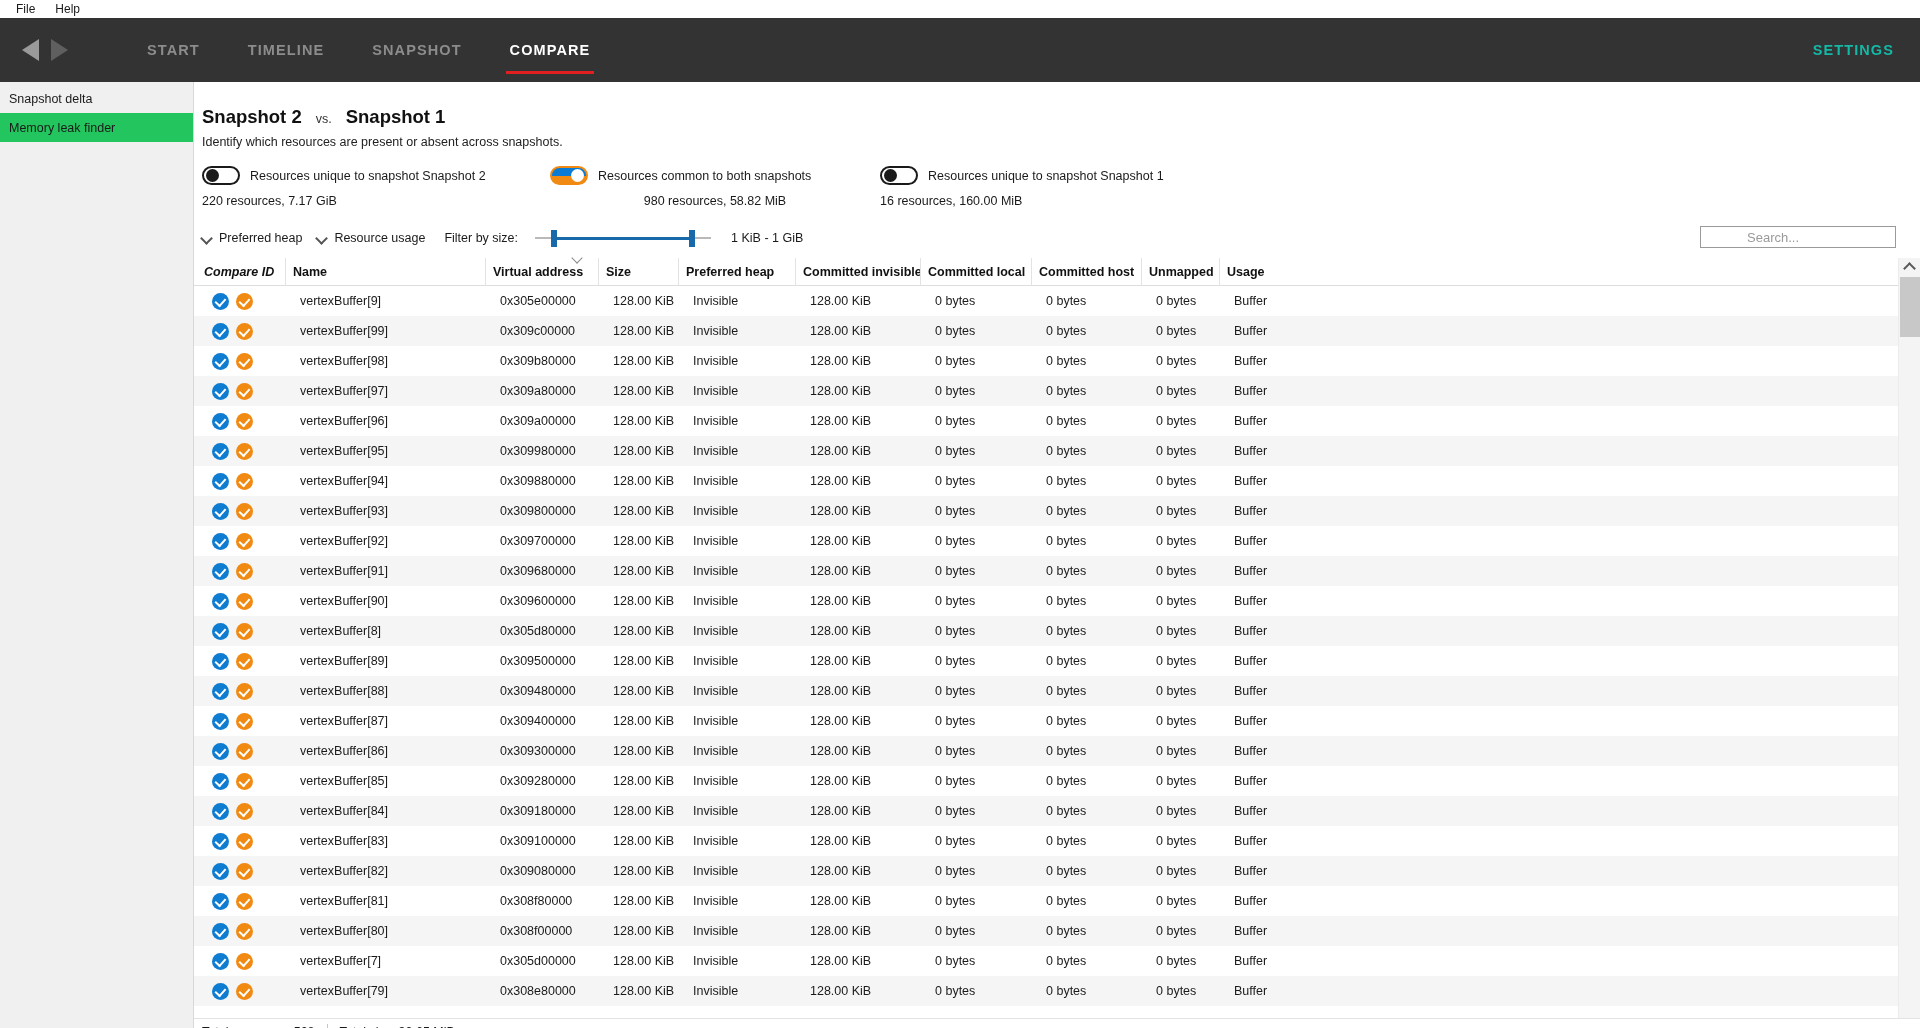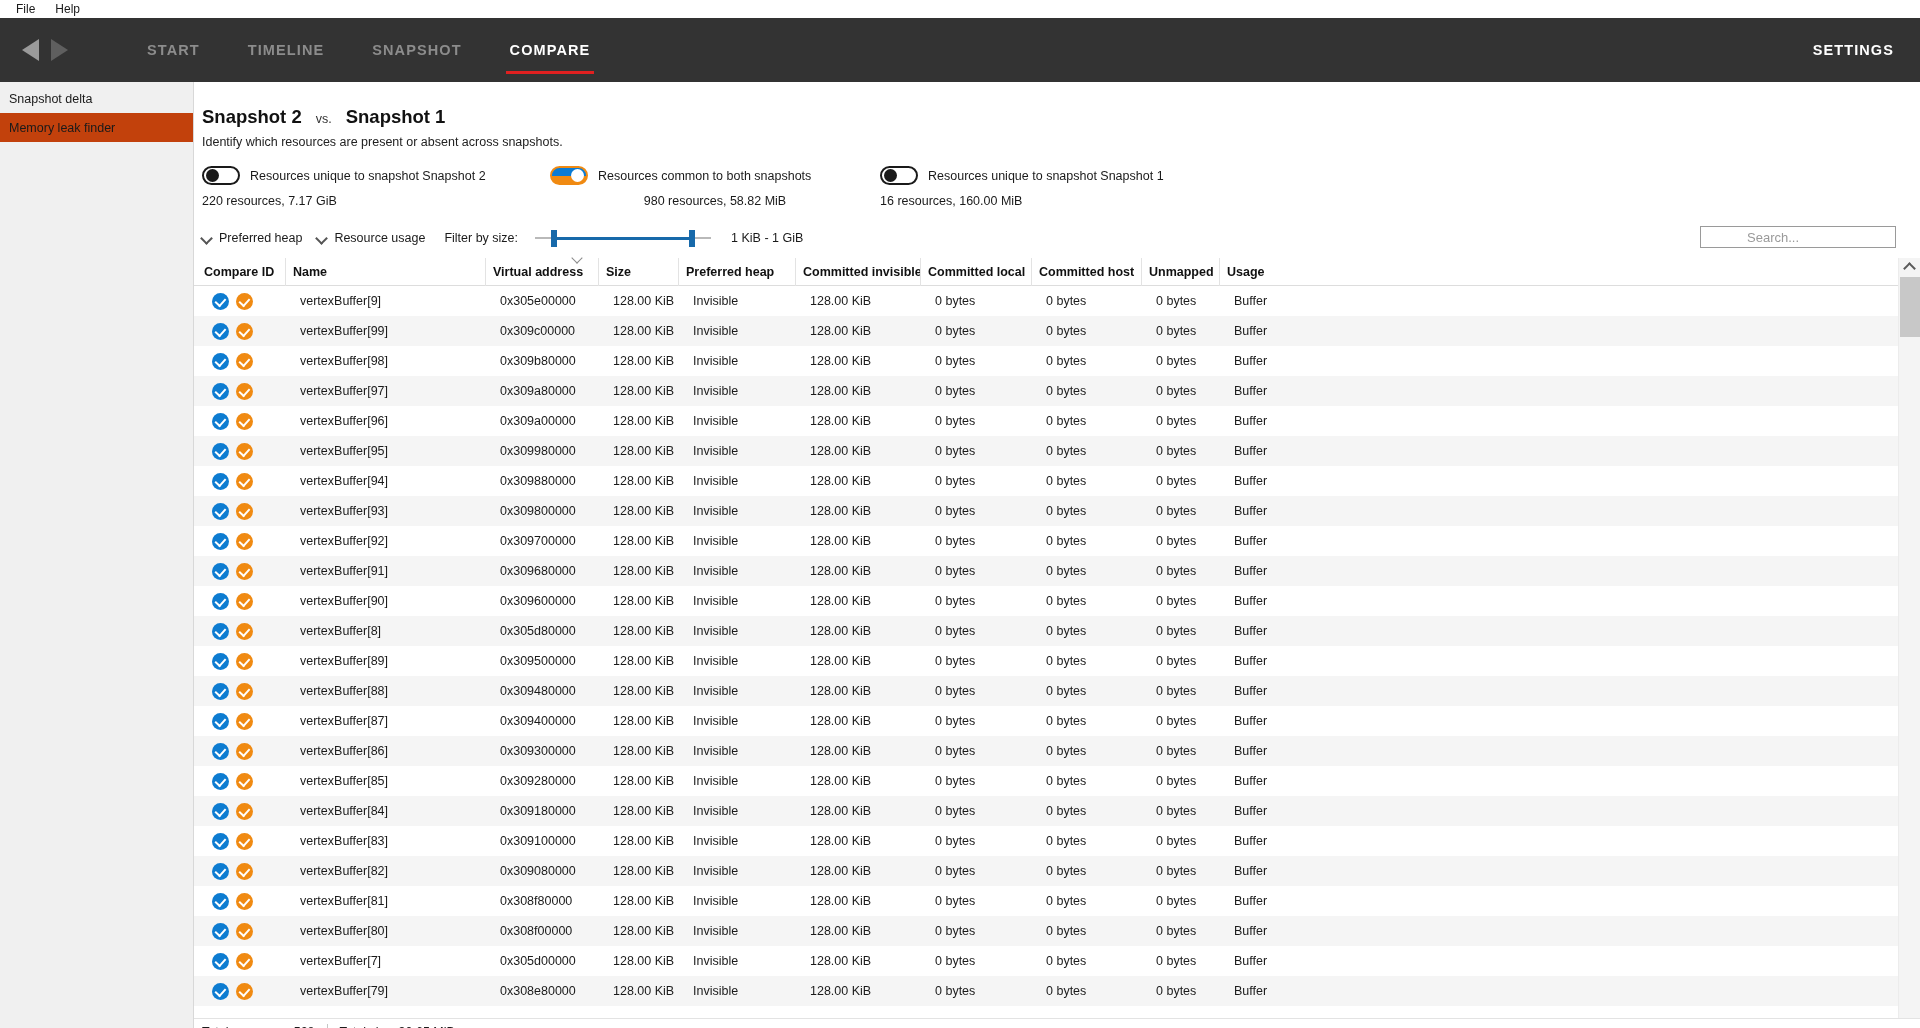--- a/index.html
+++ b/index.html
@@ -79,21 +79,21 @@
     left: 20px; right: 20px; bottom: 0;
     height: 3px;
     background: #e02020;
   }
   .nav-settings {
     position: absolute;
     right: 26px;
     font-size: 14.5px;
     font-weight: bold;
     letter-spacing: 1.1px;
-    color: #ffffff;
+    color: #14b8a6;
     cursor: pointer;
   }
 
   
   .body-wrap {
     display: flex;
     height: calc(1028px - 18px - 48px);
   }
 
   
@@ -106,21 +106,21 @@
   }
   .side-item {
     height: 29px;
     display: flex;
     align-items: center;
     padding-left: 9px;
     font-size: 12.5px;
     color: #1a1a1a;
     cursor: pointer;
   }
-  .side-item.selected { background: #c2410c; }
+  .side-item.selected { background: #22c55e; }
 
   
   .main {
     flex: 1 1 auto;
     background: #ffffff;
     display: flex;
     flex-direction: column;
     position: relative;
     min-width: 0;
   }
@@ -280,21 +280,21 @@
     font-weight: bold;
     color: #111;
     border-left: 1px solid #e3e3e3;
     padding-left: 7px;
     height: 28px;
     line-height: 28px;
     white-space: nowrap;
     overflow: hidden;
     cursor: pointer;
   }
-  .th:first-child { border-left: 0; padding-left: 2px; }
+  .th:first-child { border-left: 0; padding-left: 2px; font-style: italic; }
   .sort-chev {
     position: absolute;
     left: 378px; top: -4px;
     width: 12px; height: 10px;
   }
   .sort-chev::before {
     content: "";
     position: absolute; left: 1px; top: 0;
     width: 7px; height: 7px;
     border-right: 1.6px solid #8a8a8a;

